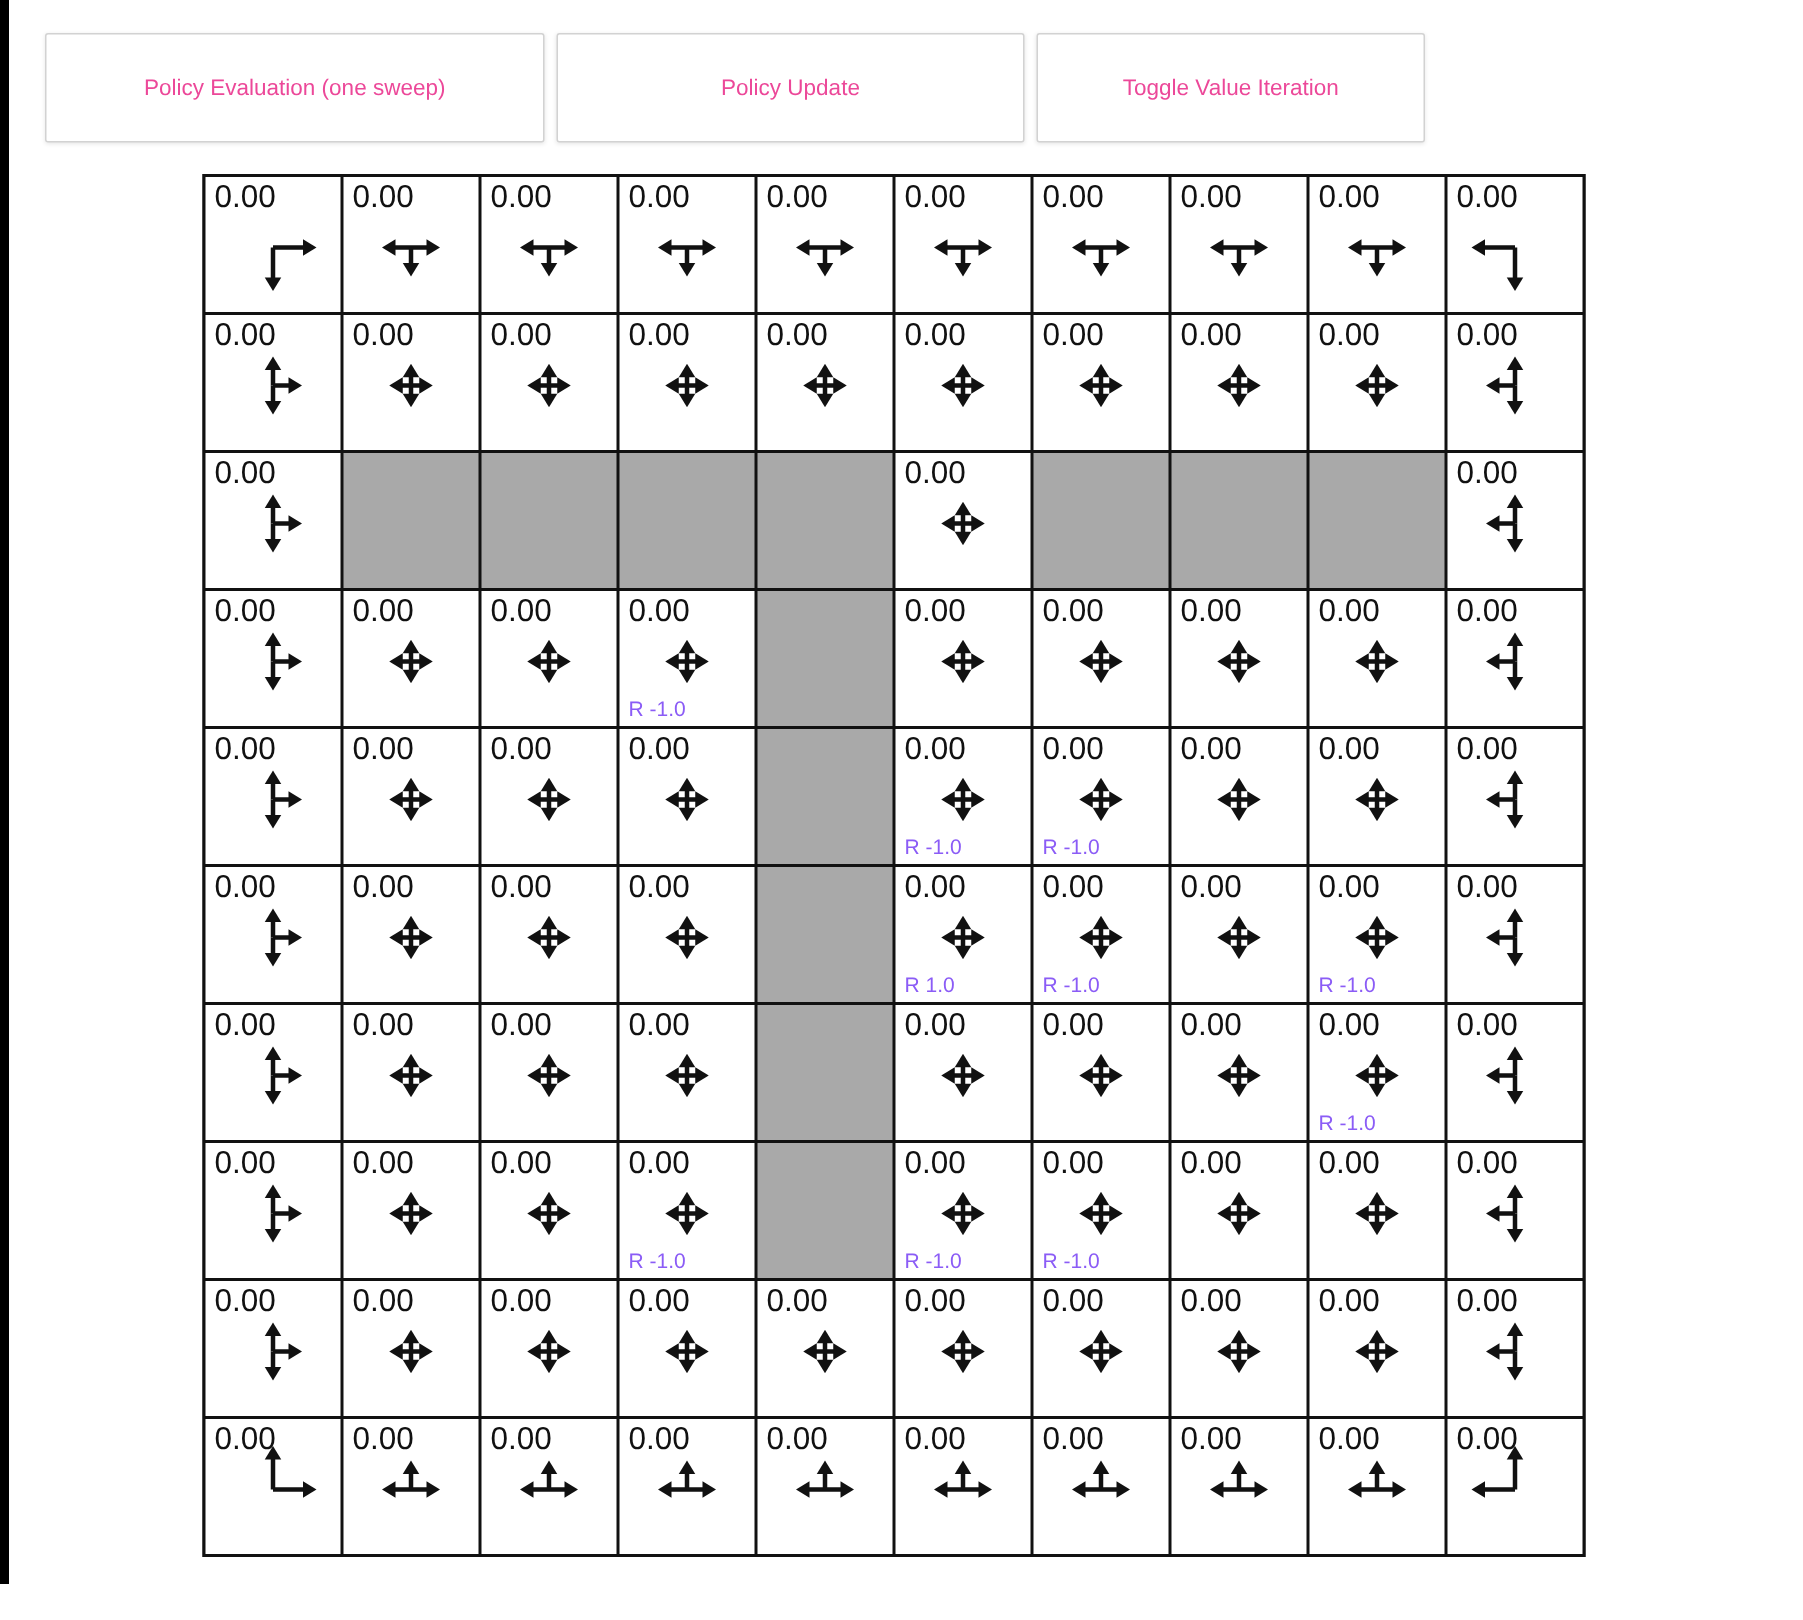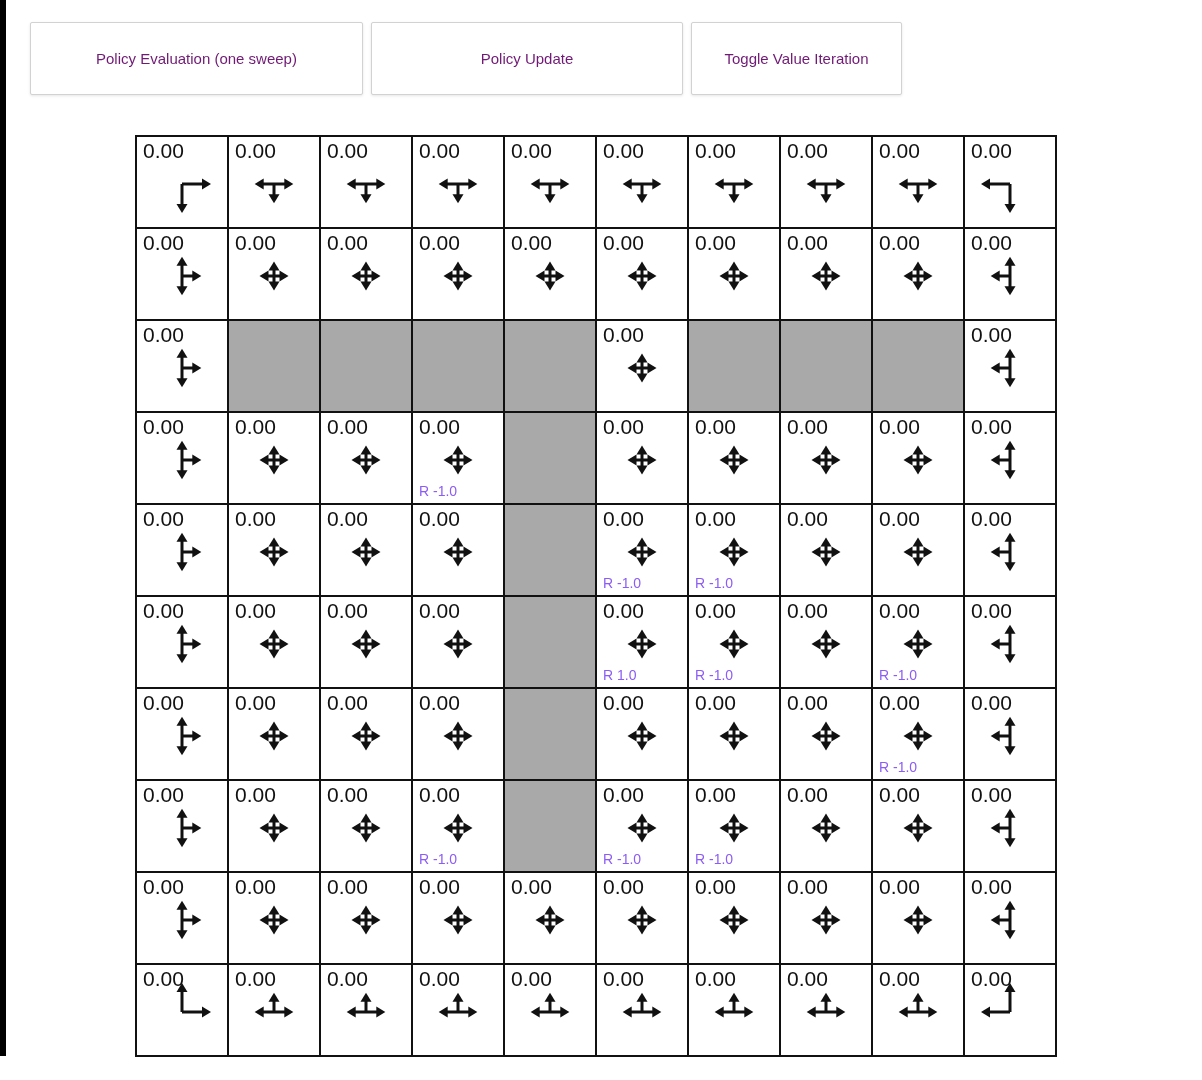--- a/index.html
+++ b/index.html
@@ -8,28 +8,28 @@
     font-family:"Liberation Sans", sans-serif;color:#111;
   }
   .edge-strip{
     position:absolute;left:0;top:0;width:6px;height:1056px;background:#000;
   }
   .toolbar{
     display:flex;gap:8px;padding:22px 0 0 30px;align-items:stretch;
   }
   .btn{
     height:73px;background:#fff;border:1px solid #d2d2d2;border-radius:2px;
-    font-family:"Liberation Sans", sans-serif;font-size:15px;color:#701a75;
+    font-family:"Liberation Sans", sans-serif;font-size:15px;color:#ec4899;
     box-shadow:0 1px 3px rgba(0,0,0,0.10);cursor:pointer;
   }
   .btn-0{width:333px}
   .btn-1{width:312px}
-  .btn-2{width:211px}
+  .btn-2{width:259px}
   .btn-3{width:260px}
-  .grid-wrap{margin:40px 0 0 135px;}
+  .grid-wrap{margin:21px 0 0 135px;}
   .grid{
     display:grid;grid-template-columns:repeat(10,90px);grid-auto-rows:90px;
     gap:2px;background:#111;border:2px solid #111;width:-moz-fit-content;width:fit-content;
   }
   .cell{background:#fff;position:relative;}
   .cell.wall{background:#a9a9a9;}
   .val{
     position:absolute;top:1px;left:6px;font-size:21px;line-height:26px;color:#111;
     letter-spacing:0px;
   }

